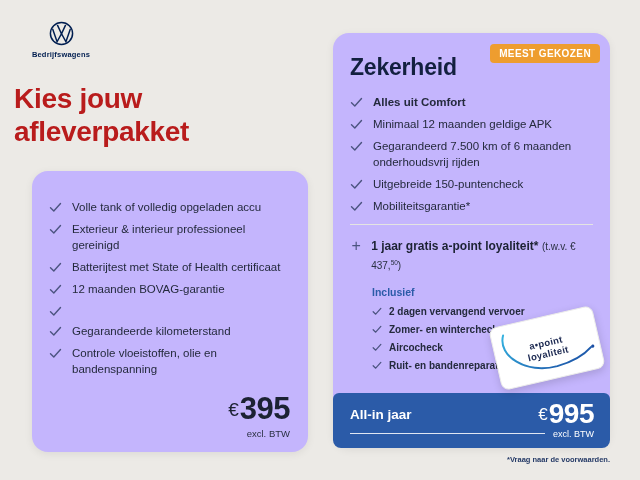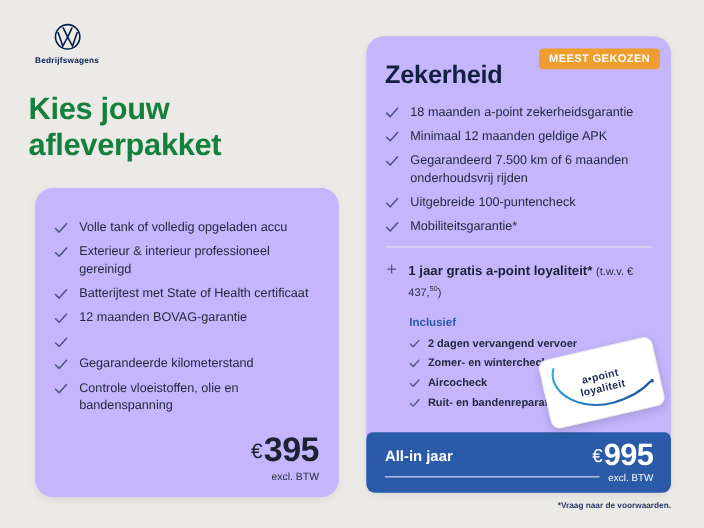--- a/index.html
+++ b/index.html
@@ -6,22 +6,22 @@
   html,body { width:640px; height:480px; overflow:hidden; }
   body { font-family:"Liberation Sans", sans-serif; background:#eceae6; color:#242a3d; }
   .page { position:relative; width:640px; height:428px; background:#eceae6; }
 
   
   .brand { position:absolute; left:30px; top:21px; width:62px; text-align:center; }
   .brand svg { display:block; margin:0 auto 4px auto; }
   .brand-sub { font-size:7.5px; font-weight:700; color:#001e50; letter-spacing:0.2px; }
 
   
-  .page-title { position:absolute; left:26px; top:82px; font-size:28px; line-height:33px;
-                font-weight:600; color:#15803d; letter-spacing:-0.3px; }
+  .page-title { position:absolute; left:14px; top:82px; font-size:28px; line-height:33px;
+                font-weight:600; color:#b91c1c; letter-spacing:-0.3px; }
 
   
   .card { position:absolute; background:#c4b5fd; border-radius:16px;
           box-shadow:0 2px 8px rgba(0,0,0,0.07); }
   .card-comfort { left:32px; top:171px; width:276px; height:281px; padding:15px 17px; }
   .card-zekerheid { left:333px; top:33px; width:277px; height:415px; padding:21px 17px; }
 
   .card h2 { font-size:23px; font-weight:700; color:#13203f; letter-spacing:-0.2px; }
 
   ul.features { list-style:none; margin-top:13px; }
@@ -142,43 +142,43 @@
     <div class="price-block">
       <div class="price-line"><span class="cur">€</span><span class="amt">395</span></div>
       <div class="price-note">excl. BTW</div>
     </div>
   </section>
 
   <section class="card card-zekerheid">
     <div class="badge">MEEST GEKOZEN</div>
     <h2>Zekerheid</h2>
     <ul class="features">
-      <li>
-          <svg class="check" width="13" height="11" viewBox="0 0 13 11">
-            <path d="M1.5 5.8 L4.8 9 L11.5 1.5" fill="none" stroke="#4C5480" stroke-width="1.4" stroke-linecap="round" stroke-linejoin="round"></path>
-          </svg>
-          <span>18 maanden a-point zekerheidsgarantie</span>
+      <li class="bold">
+          <svg class="check" width="13" height="11" viewBox="0 0 13 11">
+            <path d="M1.5 5.8 L4.8 9 L11.5 1.5" fill="none" stroke="#4C5480" stroke-width="1.4" stroke-linecap="round" stroke-linejoin="round"></path>
+          </svg>
+          <span>Alles uit Comfort</span>
         </li>
       <li>
           <svg class="check" width="13" height="11" viewBox="0 0 13 11">
             <path d="M1.5 5.8 L4.8 9 L11.5 1.5" fill="none" stroke="#4C5480" stroke-width="1.4" stroke-linecap="round" stroke-linejoin="round"></path>
           </svg>
           <span>Minimaal 12 maanden geldige APK</span>
         </li>
       <li>
           <svg class="check" width="13" height="11" viewBox="0 0 13 11">
             <path d="M1.5 5.8 L4.8 9 L11.5 1.5" fill="none" stroke="#4C5480" stroke-width="1.4" stroke-linecap="round" stroke-linejoin="round"></path>
           </svg>
           <span style="max-width:205px;">Gegarandeerd 7.500 km of 6 maanden onderhoudsvrij rijden</span>
         </li>
       <li>
           <svg class="check" width="13" height="11" viewBox="0 0 13 11">
             <path d="M1.5 5.8 L4.8 9 L11.5 1.5" fill="none" stroke="#4C5480" stroke-width="1.4" stroke-linecap="round" stroke-linejoin="round"></path>
           </svg>
-          <span>Uitgebreide 100-puntencheck</span>
+          <span>Uitgebreide 150-puntencheck</span>
         </li>
       <li>
           <svg class="check" width="13" height="11" viewBox="0 0 13 11">
             <path d="M1.5 5.8 L4.8 9 L11.5 1.5" fill="none" stroke="#4C5480" stroke-width="1.4" stroke-linecap="round" stroke-linejoin="round"></path>
           </svg>
           <span>Mobiliteitsgarantie*</span>
         </li>
     </ul>
 
     <hr class="divider">

